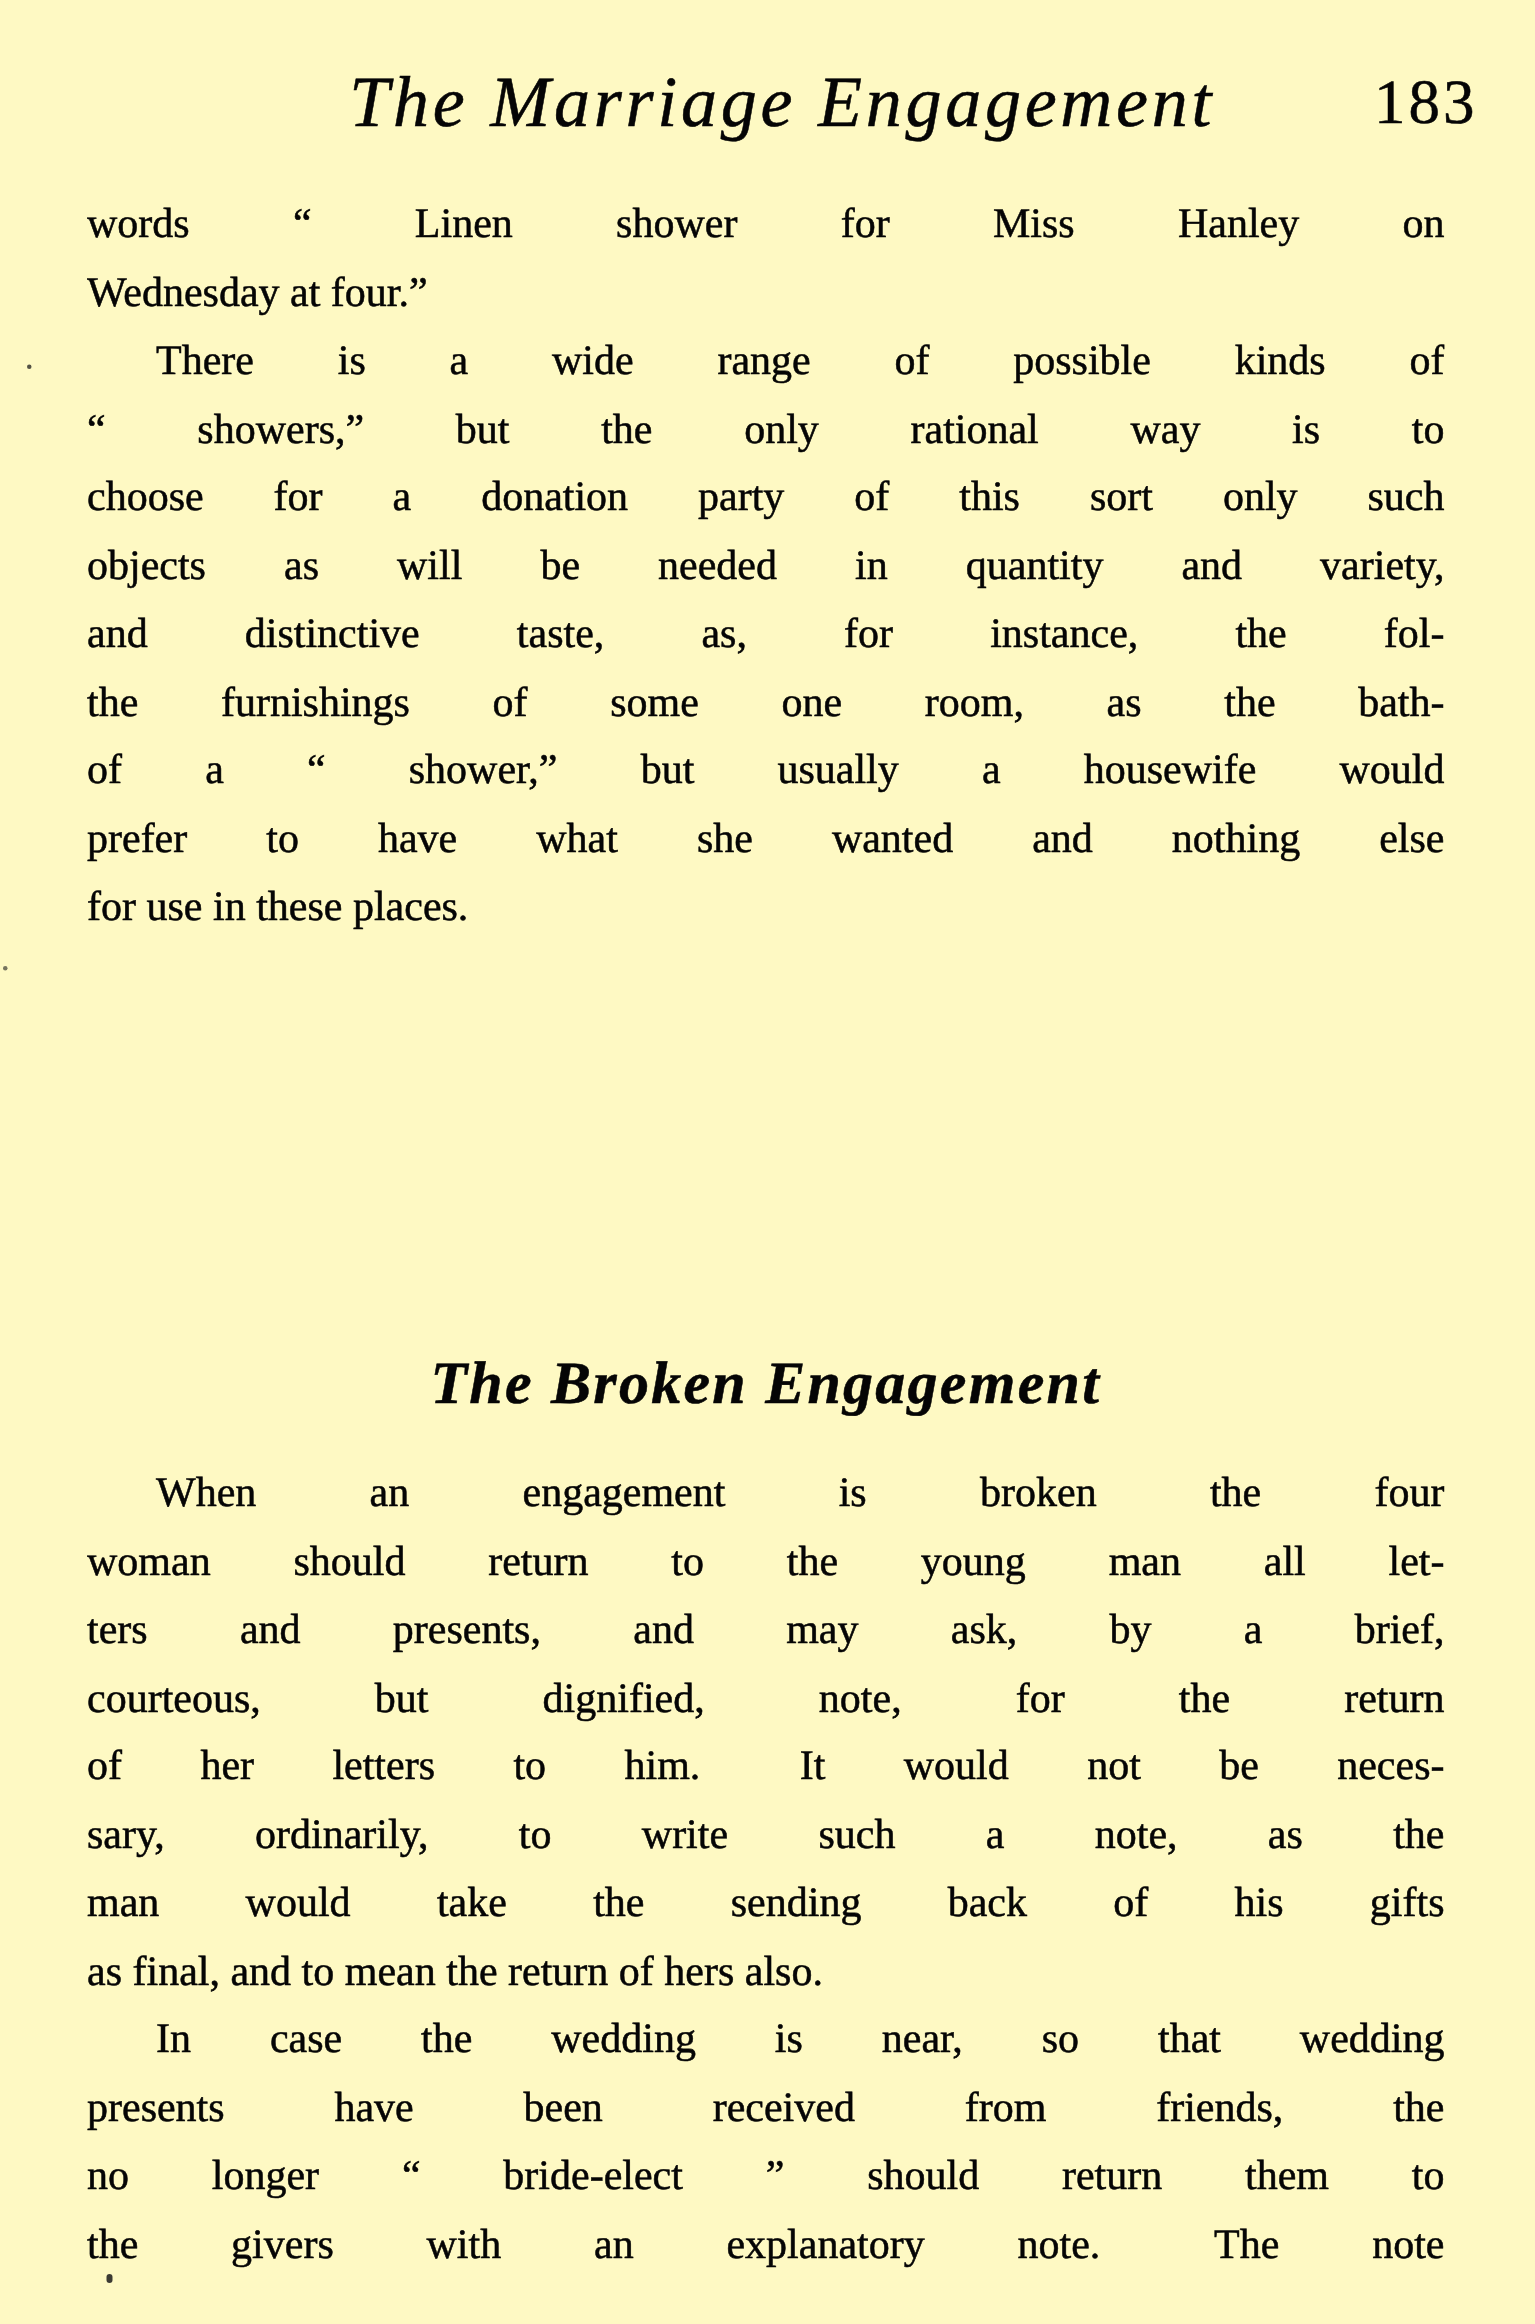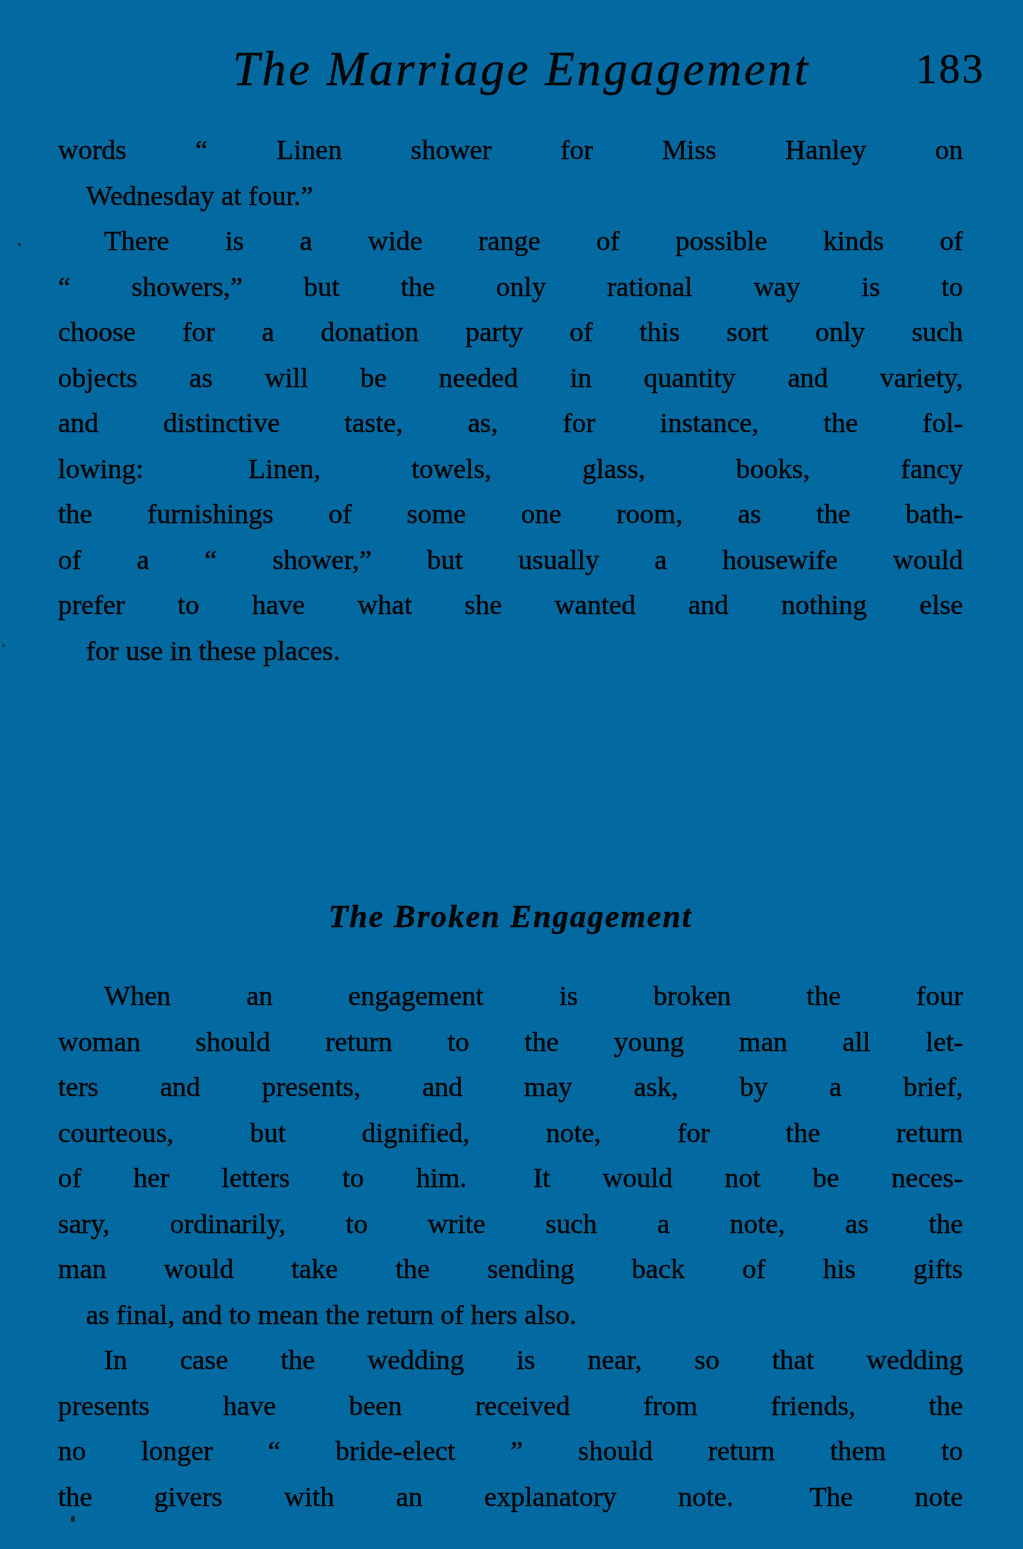--- a/index.html
+++ b/index.html
@@ -4,21 +4,21 @@
 <style>
   html, body {
     margin: 0;
     padding: 0;
     background: #ffffff;
   }
   .sheet {
     position: relative;
     width: 1023px;
     height: 1549px;
-    background: #0369a1;
+    background: #fef9c3;
     overflow: hidden;
     font-family: "Liberation Serif", "DejaVu Serif", serif;
     color: #050505;
     -webkit-text-stroke: 0.35px #050505;
   }
   
   .page-header {
     position: absolute;
     top: 41px;
     left: 58px;
@@ -54,31 +54,31 @@
   .block-1 { top: 127px; }
   .block-2 { top: 973px; }
   .para { margin: 0; padding: 0; }
   .ln {
     display: block;
     height: 45.5px;
     text-align: justify;
     text-align-last: justify;
     overflow: hidden;
   }
-  .ln.end { text-align-last: left; margin-left: 28px; }
+  .ln.end { text-align-last: left; }
   .ln.ind { text-indent: 46px; }
   
   .section-heading {
     position: absolute;
     top: 866px;
     left: 58px;
     width: 905px;
     text-align: center;
     font-style: italic;
-    font-size: 32px;
+    font-size: 40px;
     line-height: 46px;
     letter-spacing: 1.5px;
   }
   
   .speck {
     position: absolute;
     background: #1a1a1a;
     border-radius: 50%;
   }
   .speck-a { left: 18px;  top: 243px;  width: 3px; height: 3px; opacity: .75; }
@@ -99,21 +99,20 @@
     <p class="para">
       <span class="ln">words “ Linen shower for Miss Hanley on</span>
       <span class="ln end">Wednesday at four.”</span>
     </p>
     <p class="para">
       <span class="ln ind">There is a wide range of possible kinds of</span>
       <span class="ln">“ showers,” but the only rational way is to</span>
       <span class="ln">choose for a donation party of this sort only such</span>
       <span class="ln">objects as will be needed in quantity and variety,</span>
       <span class="ln">and distinctive taste, as, for instance, the fol-</span>
-      <span class="ln">lowing:  Linen, towels, glass, books, fancy</span>
       <span class="ln">the furnishings of some one room, as the bath-</span>
       <span class="ln">of a “ shower,” but usually a housewife would</span>
       <span class="ln">prefer to have what she wanted and nothing else</span>
       <span class="ln end">for use in these places.</span>
     </p>
   </section>
 
   <h2 class="section-heading">The Broken Engagement</h2>
 
   <section class="text-block block-2">

